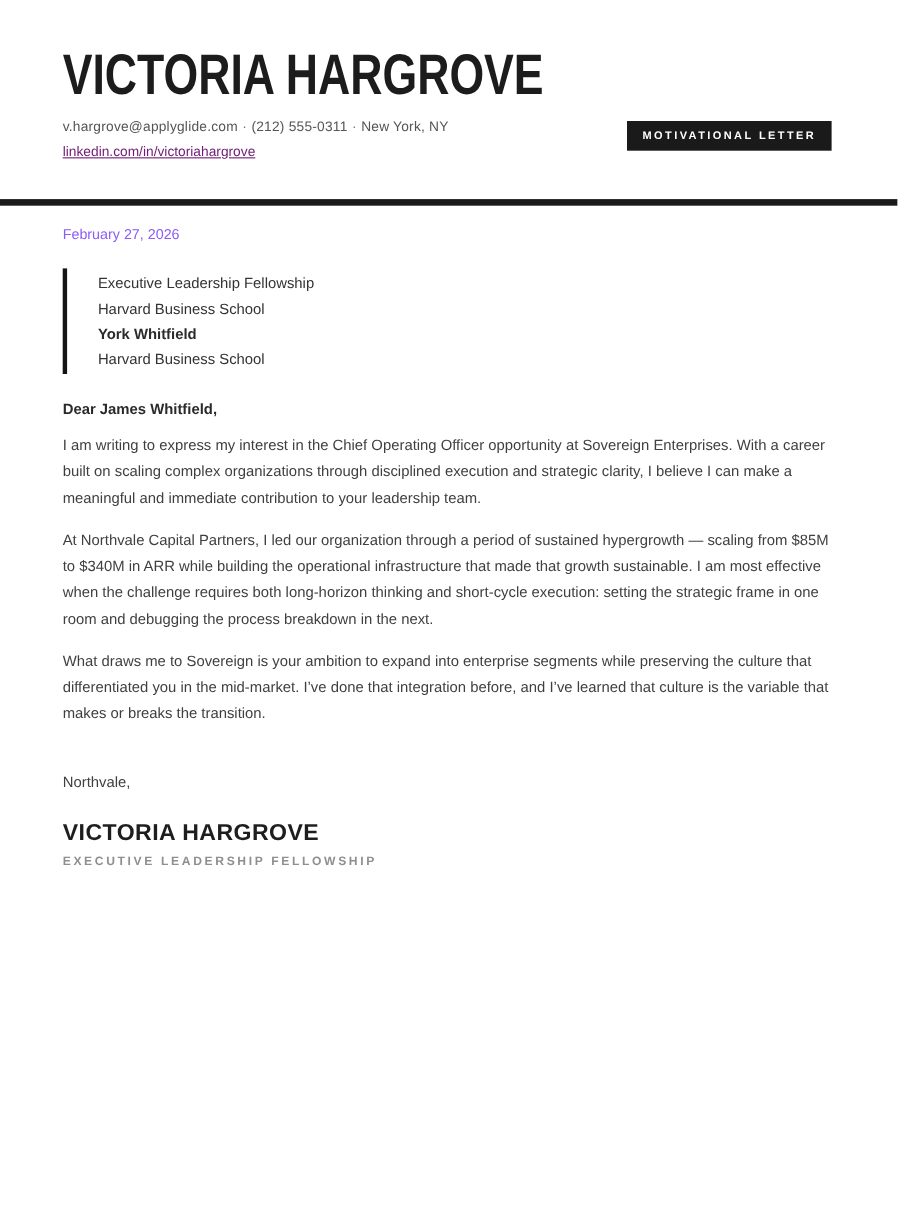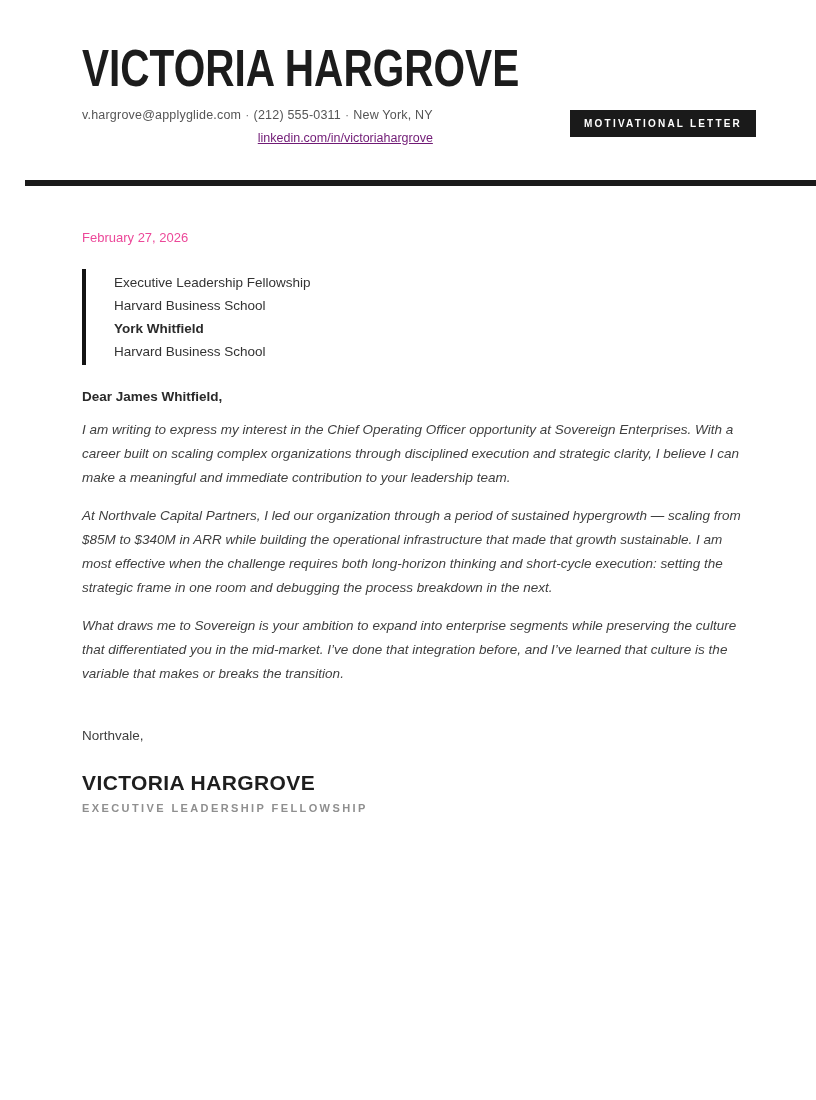--- a/index.html
+++ b/index.html
@@ -5,41 +5,40 @@
   * { margin: 0; padding: 0; box-sizing: border-box; }
   html, body { background: #ffffff; }
   body {
     width: 816px;
     height: 1100px;
     margin: 0 auto;
     font-family: "Liberation Sans", "DejaVu Sans", sans-serif;
     color: #3f3f3f;
     overflow: hidden;
   }
-  .page { width: 816px; height: 1100px; background: #ffffff; padding-left: 25px; }
+  .page { width: 816px; height: 1100px; background: #ffffff; }
 
   
   header { padding: 42px 60px 0 57px; }
   h1.page-title {
     font-size: 52px;
     font-weight: bold;
     color: #1c1c1c;
     line-height: 1.0;
     white-space: nowrap;
     display: inline-block;
     transform: scaleX(0.78);
     transform-origin: left center;
     letter-spacing: 0;
   }
   .header-row {
     margin-top: 14px;
     display: flex;
     justify-content: space-between;
     align-items: flex-start;
-    text-align: right;
   }
   .contact-line {
     font-size: 12.5px;
     color: #555555;
     letter-spacing: 0.2px;
   }
   .contact-line .sep { color: #777777; padding: 0 4px; }
   .linkedin-link {
     display: inline-block;
     margin-top: 9px;
@@ -61,23 +60,23 @@
   .divider {
     margin-top: 34px;
     height: 6px;
     background: #1a1a1a;
     width: 100%;
   }
 
   
   main { padding: 0 62px 0 57px; }
   .letter-date {
-    margin-top: 44px;
+    margin-top: 18px;
     font-size: 13px;
-    color: #ec4899;
+    color: #8b5cf6;
   }
   blockquote.recipient-block {
     margin-top: 24px;
     border-left: 4px solid #141414;
     padding: 2px 0 2px 28px;
   }
   blockquote.recipient-block div {
     font-size: 13.5px;
     line-height: 23px;
     color: #333333;
@@ -89,21 +88,20 @@
     font-size: 13.5px;
     font-weight: bold;
     color: #2a2a2a;
   }
   p.body-para {
     margin-top: 14px;
     font-size: 13.5px;
     line-height: 24px;
     color: #3f3f3f;
     max-width: 700px;
-    font-style: italic;
   }
   .closing {
     margin-top: 42px;
     font-size: 13.5px;
     color: #3f3f3f;
   }
   .sig-name {
     margin-top: 28px;
     font-size: 21px;
     font-weight: bold;

